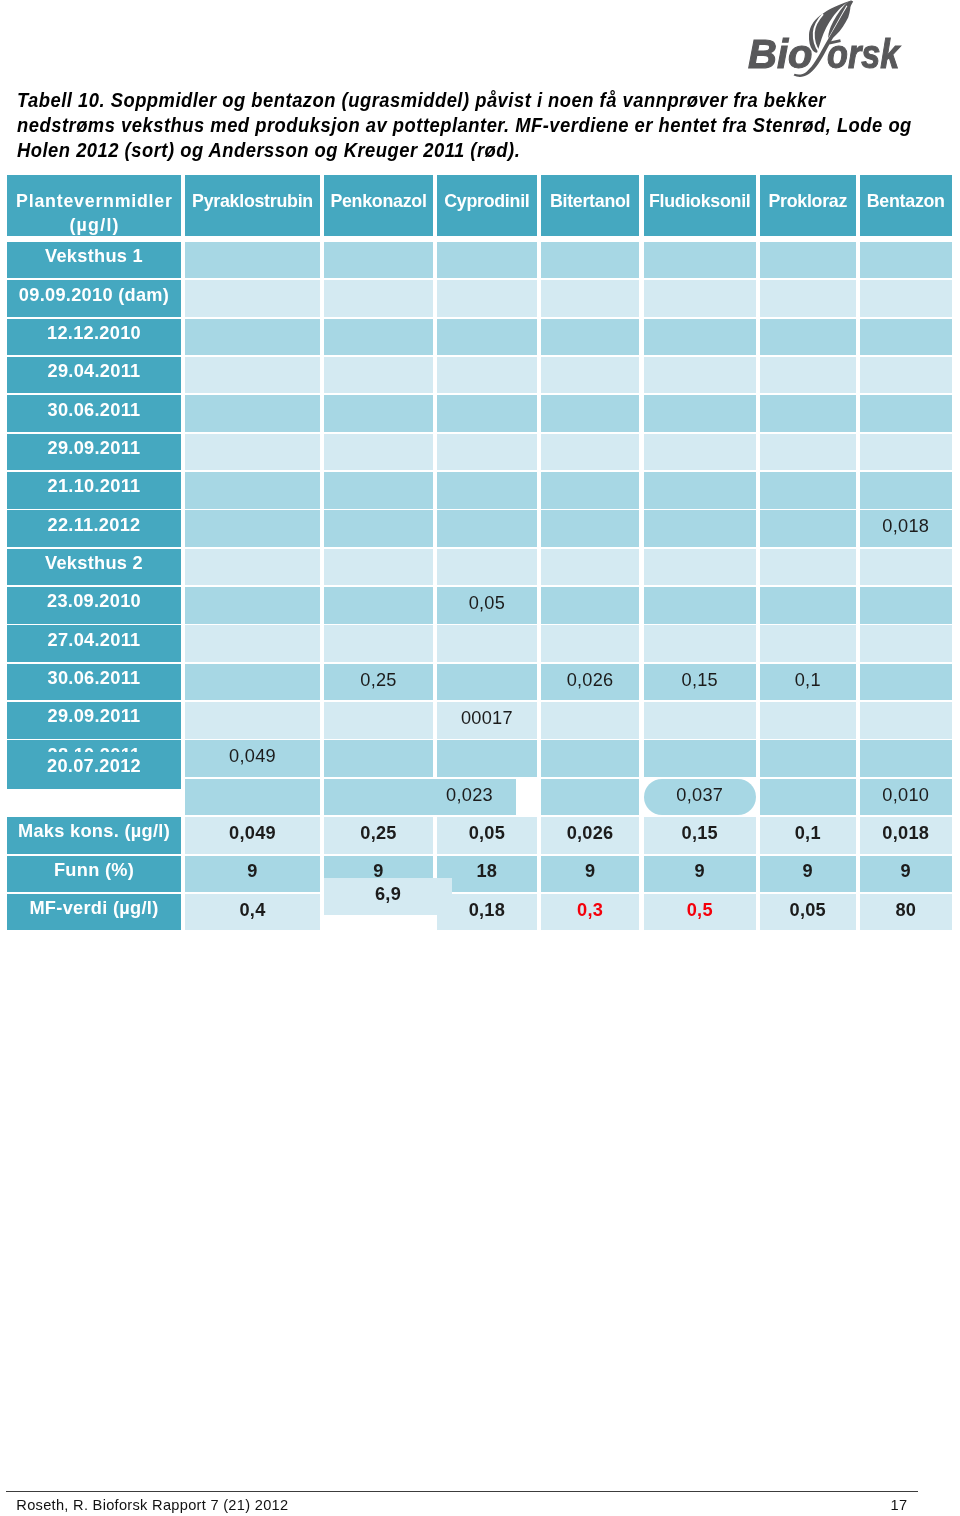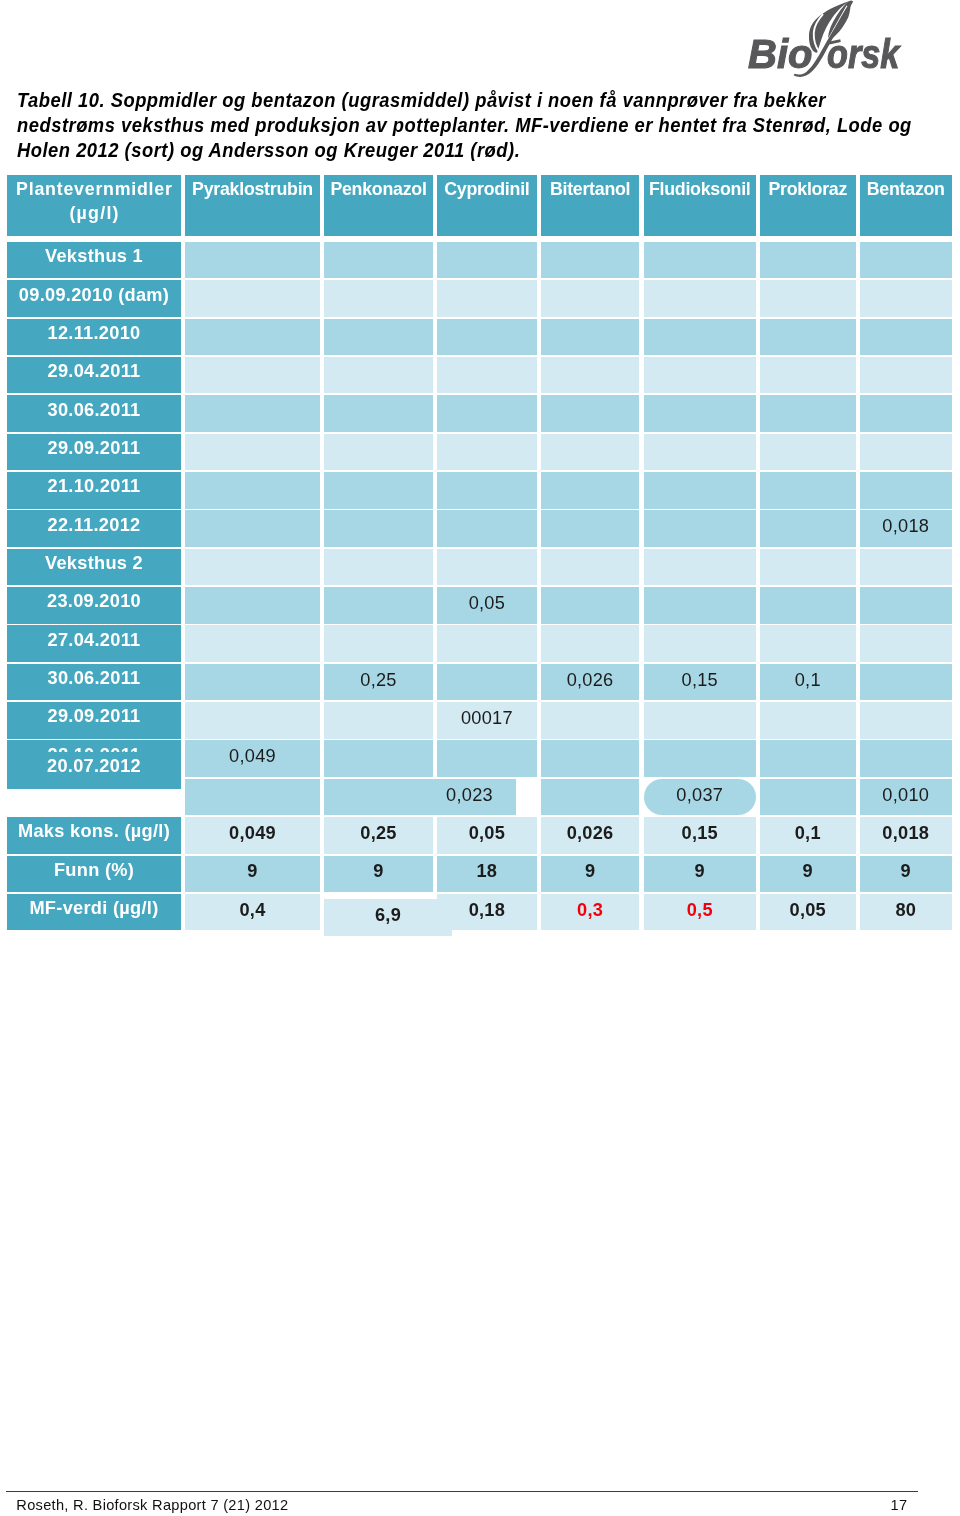--- a/index.html
+++ b/index.html
@@ -26,21 +26,21 @@
     color:#000000; letter-spacing:0.55px; white-space:pre-line;
     transform:scaleX(0.893); transform-origin:left top;
   }
 
   
   .tbl { position:absolute; left:7px; top:175px; width:945px; height:756px; }
   .cell { position:absolute; box-sizing:border-box;
           display:flex; align-items:center; justify-content:center;
           text-align:center; overflow:hidden; white-space:nowrap; }
   .hd { background:#45a8c0; color:#ffffff; font-weight:bold; font-size:17.8px;
-        align-items:flex-start; padding-top:4px; letter-spacing:-0.26px; }
+        align-items:flex-start; padding-top:16px; letter-spacing:-0.26px; }
   .hd.first { flex-direction:column; align-items:center; justify-content:flex-start; }
   .lbl { background:#45a8c0; color:#ffffff; font-weight:bold; font-size:18.2px; letter-spacing:0.3px; padding-bottom:7px; }
   .d1 { background:#a7d7e4; }
   .d2 { background:#d4eaf2; }
   .val { color:#1c1c1c; font-size:18.2px; letter-spacing:0.25px; padding-bottom:4px; }
   .valb { font-weight:bold; }
   .red { color:#f4000b; }
 
   
   .footrule { position:absolute; left:6px; top:1491px; width:912px; height:1.4px; background:#3c3c3c; }
@@ -102,21 +102,21 @@
       <div class="cell d1 val" style="left: 753px; top: 66.9px; width: 95.5px; height: 36.55px;"></div>
       <div class="cell d1 val" style="left: 852.5px; top: 66.9px; width: 92.5px; height: 36.55px;"></div>
       <div class="cell lbl" style="left: 0px; top: 105.25px; width: 174px; height: 36.55px;">09.09.2010 (dam)</div>
       <div class="cell d2 val" style="left: 178px; top: 105.25px; width: 135px; height: 36.55px;"></div>
       <div class="cell d2 val" style="left: 317px; top: 105.25px; width: 109px; height: 36.55px;"></div>
       <div class="cell d2 val" style="left: 430px; top: 105.25px; width: 99.7px; height: 36.55px;"></div>
       <div class="cell d2 val" style="left: 533.7px; top: 105.25px; width: 98.8px; height: 36.55px;"></div>
       <div class="cell d2 val" style="left: 636.5px; top: 105.25px; width: 112.5px; height: 36.55px;"></div>
       <div class="cell d2 val" style="left: 753px; top: 105.25px; width: 95.5px; height: 36.55px;"></div>
       <div class="cell d2 val" style="left: 852.5px; top: 105.25px; width: 92.5px; height: 36.55px;"></div>
-      <div class="cell lbl" style="left: 0px; top: 143.6px; width: 174px; height: 36.55px;">12.11.2010</div>
+      <div class="cell lbl" style="left: 0px; top: 143.6px; width: 174px; height: 36.55px;">12.12.2010</div>
       <div class="cell d1 val" style="left: 178px; top: 143.6px; width: 135px; height: 36.55px;"></div>
       <div class="cell d1 val" style="left: 317px; top: 143.6px; width: 109px; height: 36.55px;"></div>
       <div class="cell d1 val" style="left: 430px; top: 143.6px; width: 99.7px; height: 36.55px;"></div>
       <div class="cell d1 val" style="left: 533.7px; top: 143.6px; width: 98.8px; height: 36.55px;"></div>
       <div class="cell d1 val" style="left: 636.5px; top: 143.6px; width: 112.5px; height: 36.55px;"></div>
       <div class="cell d1 val" style="left: 753px; top: 143.6px; width: 95.5px; height: 36.55px;"></div>
       <div class="cell d1 val" style="left: 852.5px; top: 143.6px; width: 92.5px; height: 36.55px;"></div>
       <div class="cell lbl" style="left: 0px; top: 181.95px; width: 174px; height: 36.55px;">29.04.2011</div>
       <div class="cell d2 val" style="left: 178px; top: 181.95px; width: 135px; height: 36.55px;"></div>
       <div class="cell d2 val" style="left: 317px; top: 181.95px; width: 109px; height: 36.55px;"></div>
@@ -224,21 +224,21 @@
       <div class="cell lbl" style="left: 0px; top: 680.5px; width: 174px; height: 36.55px;">Funn (%)</div>
       <div class="cell d1 val valb" style="left: 178px; top: 680.5px; width: 135px; height: 36.55px;">9</div>
       <div class="cell d1 val valb" style="left: 317px; top: 680.5px; width: 109px; height: 36.55px;">9</div>
       <div class="cell d1 val valb" style="left: 430px; top: 680.5px; width: 99.7px; height: 36.55px;">18</div>
       <div class="cell d1 val valb" style="left: 533.7px; top: 680.5px; width: 98.8px; height: 36.55px;">9</div>
       <div class="cell d1 val valb" style="left: 636.5px; top: 680.5px; width: 112.5px; height: 36.55px;">9</div>
       <div class="cell d1 val valb" style="left: 753px; top: 680.5px; width: 95.5px; height: 36.55px;">9</div>
       <div class="cell d1 val valb" style="left: 852.5px; top: 680.5px; width: 92.5px; height: 36.55px;">9</div>
       <div class="cell lbl" style="left: 0px; top: 718.85px; width: 174px; height: 36.55px;">MF-verdi (µg/l)</div>
       <div class="cell d2 val valb" style="left: 178px; top: 718.85px; width: 135px; height: 36.55px;">0,4</div>
-      <div class="cell d2 val valb" style="left: 317px; top: 724px; width: 128px; height: 36.55px;">6,9</div>
+      <div class="cell d2 val valb" style="left: 317px; top: 703px; width: 128px; height: 36.55px;">6,9</div>
       <div class="cell d2 val valb" style="left: 430px; top: 718.85px; width: 99.7px; height: 36.55px;">0,18</div>
       <div class="cell d2 val valb red" style="left: 533.7px; top: 718.85px; width: 98.8px; height: 36.55px;">0,3</div>
       <div class="cell d2 val valb red" style="left: 636.5px; top: 718.85px; width: 112.5px; height: 36.55px;">0,5</div>
       <div class="cell d2 val valb" style="left: 753px; top: 718.85px; width: 95.5px; height: 36.55px;">0,05</div>
       <div class="cell d2 val valb" style="left: 852.5px; top: 718.85px; width: 92.5px; height: 36.55px;">80</div>
     </div>
 
   <div class="footrule"></div>
   <div class="footleft">Roseth, R. Bioforsk Rapport 7 (21) 2012</div>
   <div class="footright">17</div>

